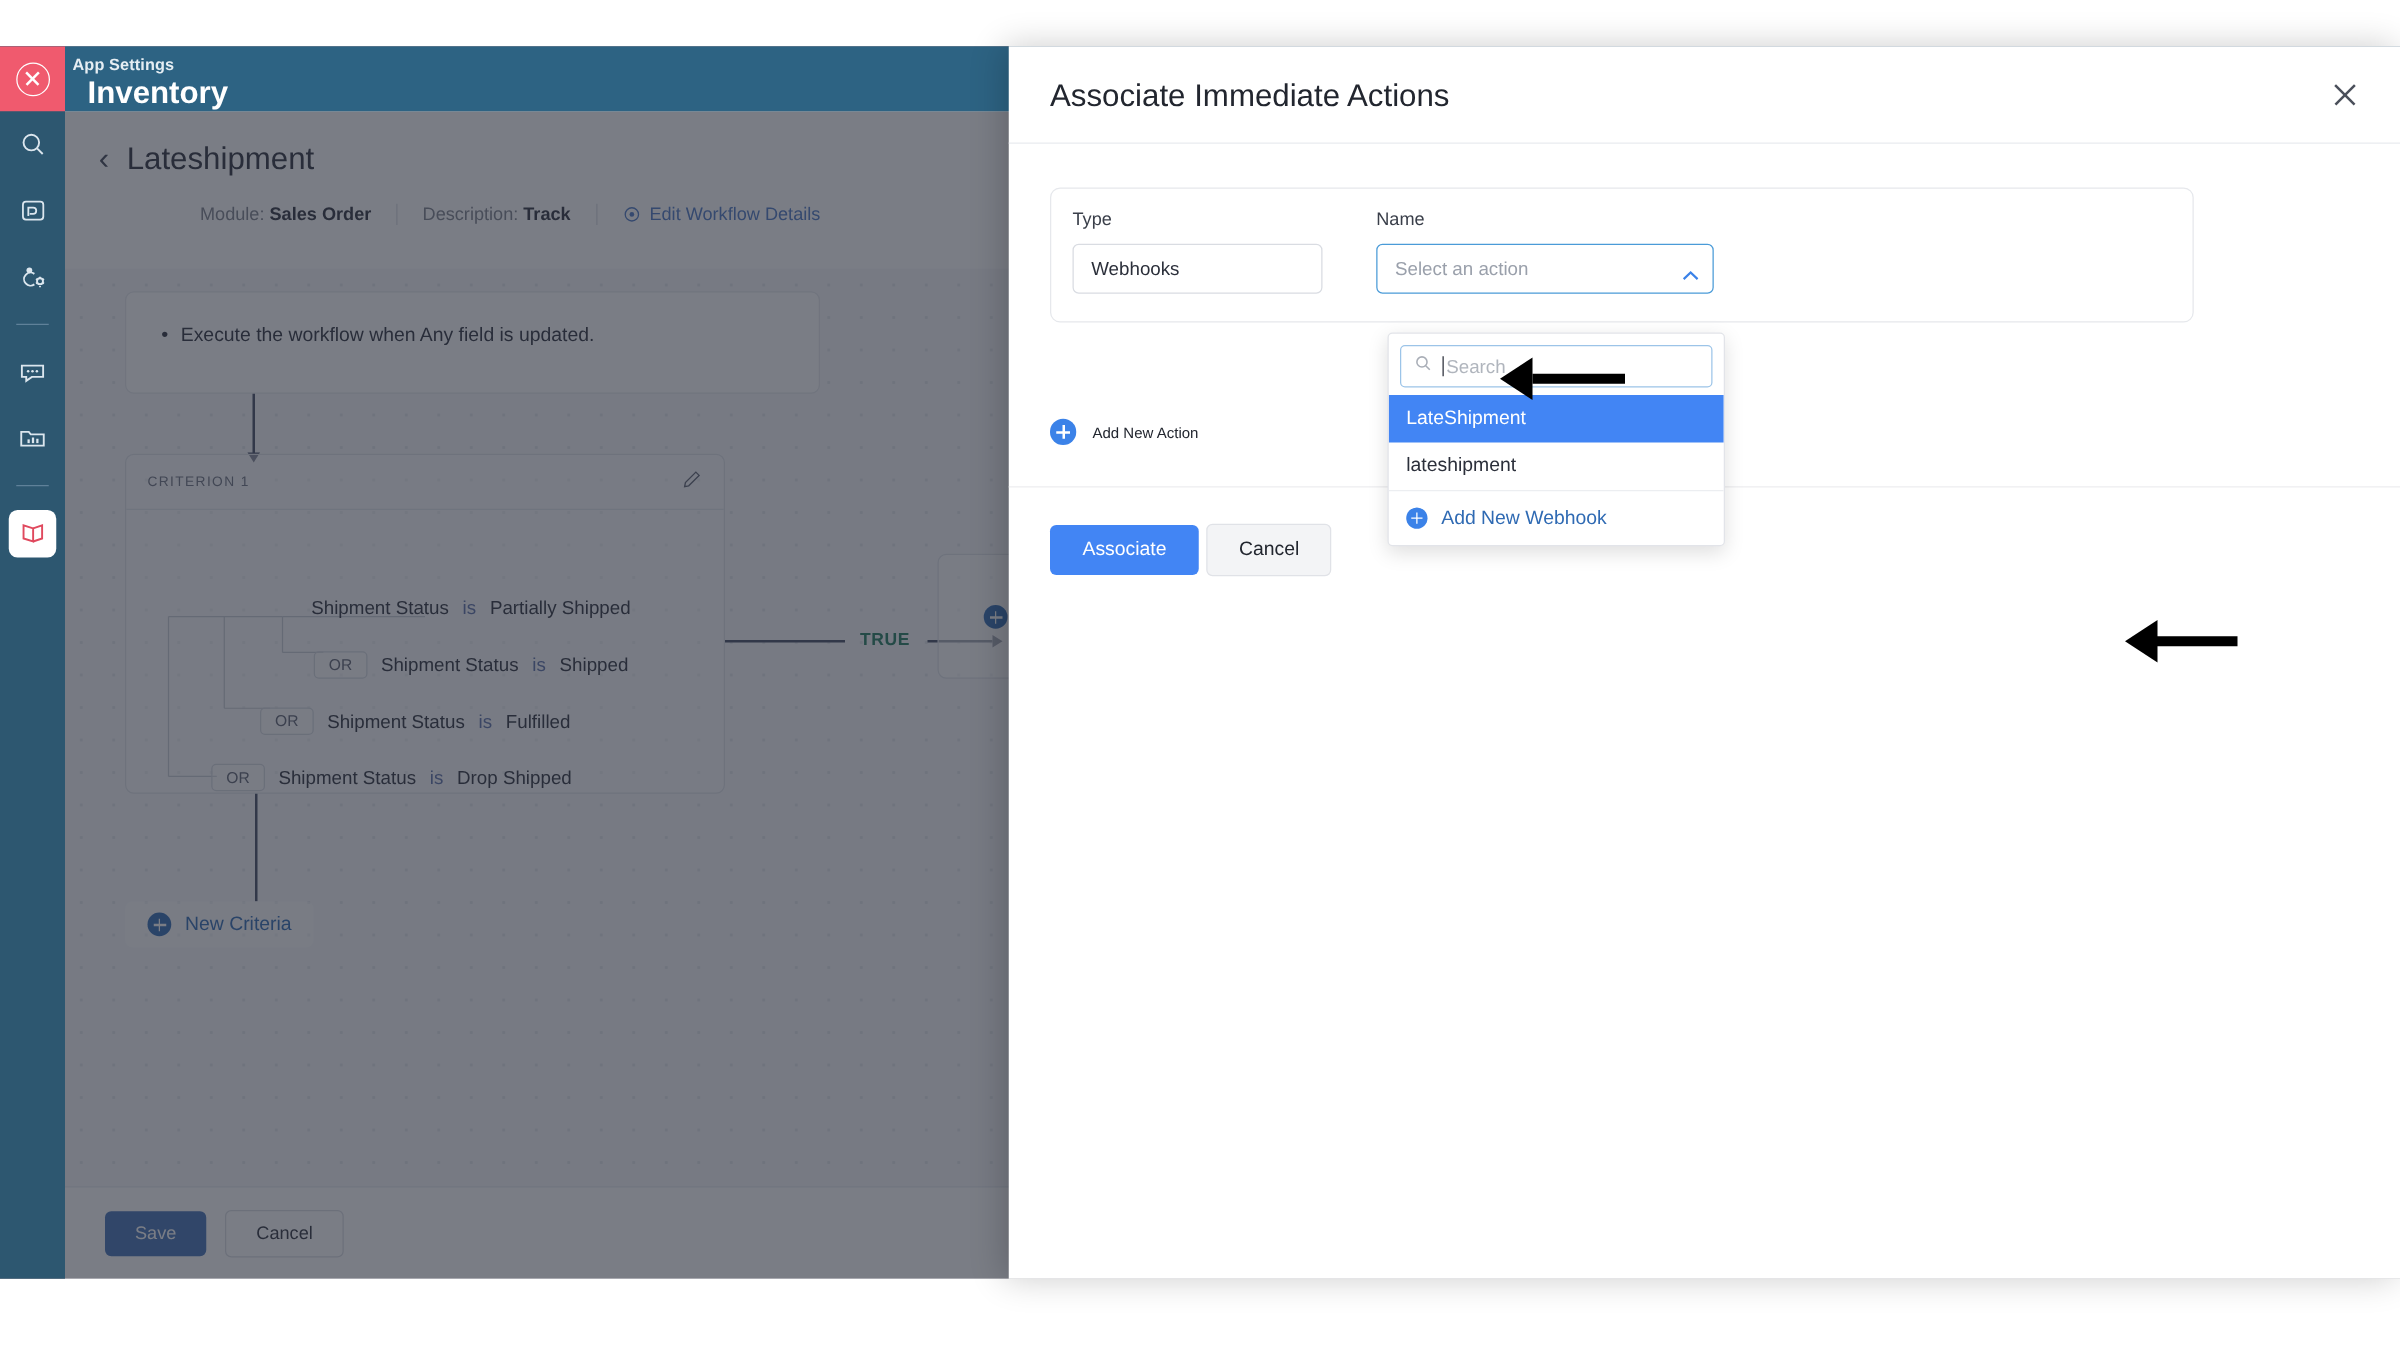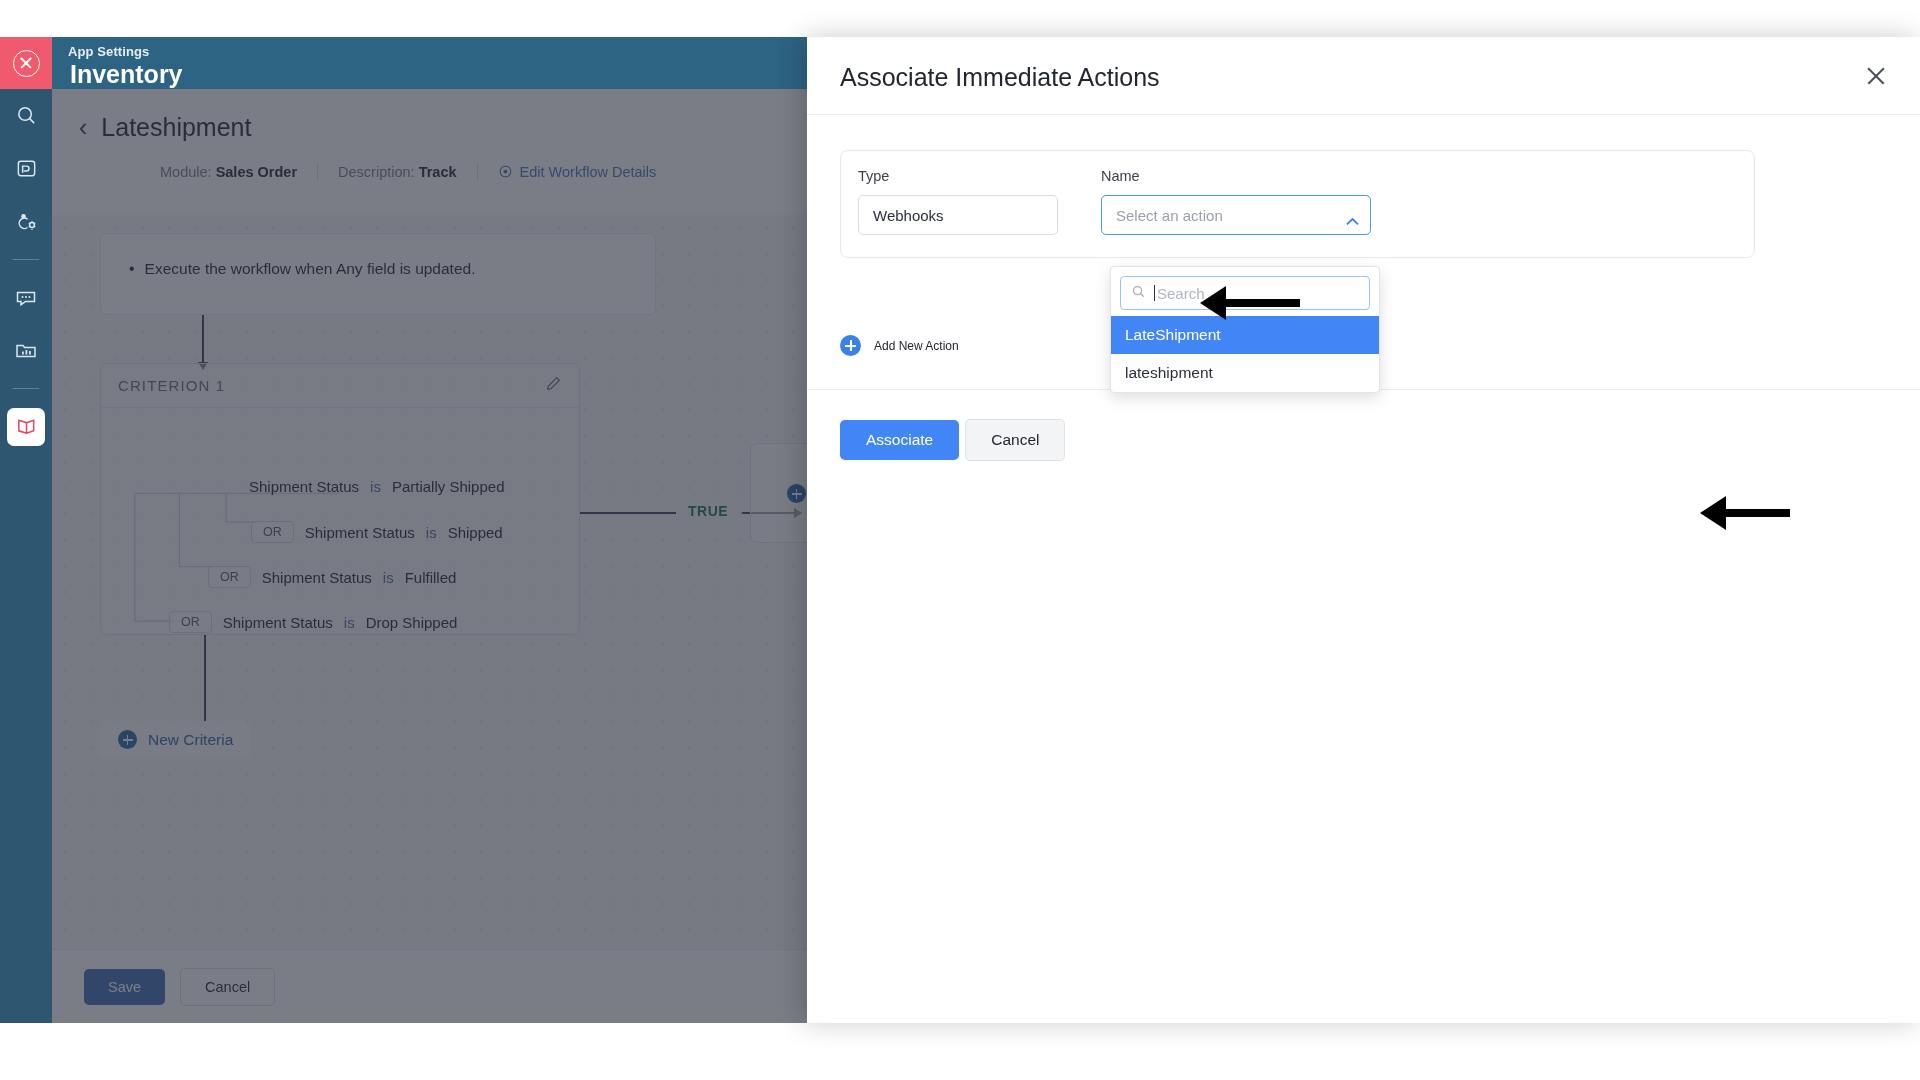--- a/index.html
+++ b/index.html
@@ -62,21 +62,21 @@
   
   .topbar {
     position: absolute; left: 52px; top: 0;
     width: 1868px; height: 52px;
     background: #2d6383;
     overflow: hidden;
     z-index: 5;
   }
   .topbar .weave { position:absolute; right:0; top:0; opacity:.5; }
   .topbar .t-sub {
-    position: absolute; left: 16px; top: 7px;
+    position: absolute; left: 6px; top: 7px;
     font-size: 13px; font-weight: bold; color: #e6eef3; letter-spacing: .1px;
   }
   .topbar .t-title {
     position: absolute; left: 18px; top: 23px;
     font-size: 25px; font-weight: bold; color: #ffffff;
   }
 
   
   .canvas {
     position: absolute; left: 52px; top: 52px;
@@ -142,21 +142,21 @@
     width: 480px; height: 272px;
     background: rgba(255,255,255,.34);
     border: 1px solid #dfe2e8; border-radius: 7px;
   }
   .crit-head {
     position: absolute; left: 0; top: 0; right: 0; height: 44px;
     border-bottom: 1px solid #e3e6ec;
     display: flex; align-items: center; justify-content: space-between;
     padding: 0 17px;
   }
-  .crit-head .t { font-size: 15px; letter-spacing: 1.1px; color: #6d7280; text-align: center; }
+  .crit-head .t { font-size: 11px; letter-spacing: 1.1px; color: #6d7280; text-align: center; }
   .crit-rules { position: absolute; left: 0; top: 44px; right: 0; bottom: 0; }
   .rule {
     position: absolute; display: flex; align-items: center; gap: 11px;
     font-size: 15px; color: #2b2f3a; white-space: nowrap;
   }
   .or-chip {
     border: 1px solid #d5d9e0; border-radius: 4px;
     padding: 3px 11px; font-size: 12.5px; color: #5c6170;
     background: rgba(255,255,255,.25);
   }
@@ -640,20 +640,24 @@
           </svg>
         </span>
         <span class="dd-caret"></span>
         <span class="ph">Search</span>
       </div>
     </div>
 
     <div class="dd-item selected">LateShipment</div>
     <div class="dd-item">lateshipment</div>
 
+    <div class="dd-foot">
+      <span class="plus-ico"></span>
+      <span>Add New Webhook</span>
+    </div>
   </div>
 
   <div class="ann-arrow" style="left:1200px; top:285px; width:100px; height:36px;">
     <span class="shaft" style="width:74px;"></span>
     <span class="head"></span>
   </div>
 
   <div class="ann-arrow" style="left:1700px; top:495px; width:90px; height:36px;">
     <span class="shaft" style="width:66px;"></span>
     <span class="head"></span>

